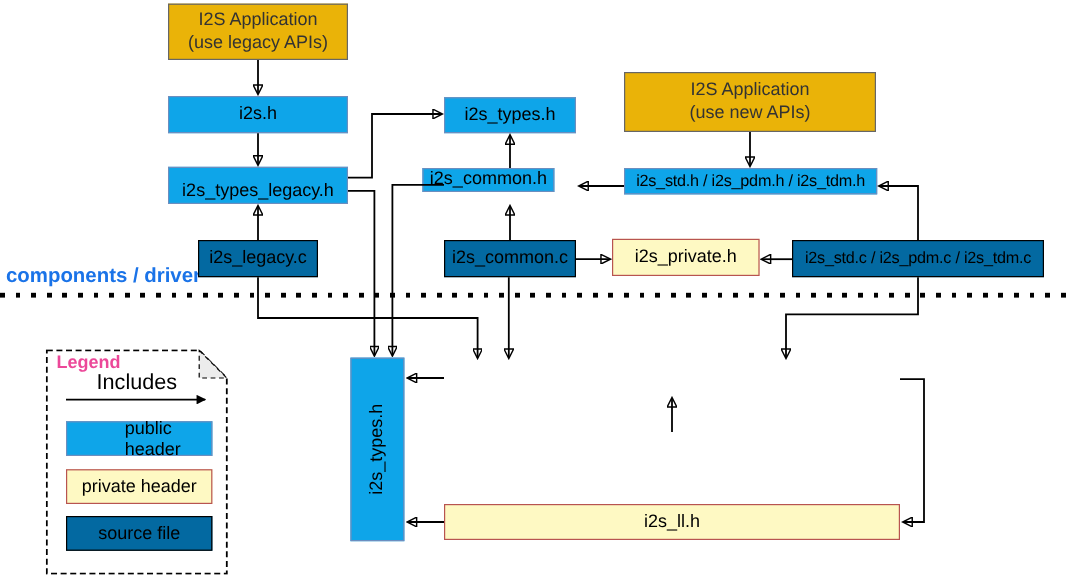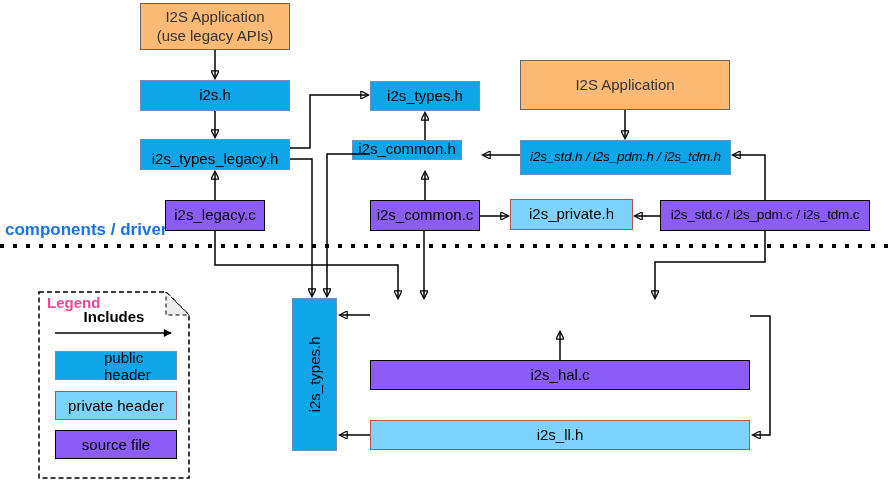--- a/index.html
+++ b/index.html
@@ -17,35 +17,35 @@
     flex-direction:column;
     align-items:center;
     justify-content:center;
     text-align:center;
     font-size:15px;
     color:#000;
     line-height:1.25;
     white-space:nowrap;
   }
   .blue { background:#0ea5e9; border:1.5px solid #6c8ebf; }
-  .red  { background:#7dd3fc; border:1.5px solid #b85450; }
-  .white{ background:#8b5cf6; border:1.5px solid #000000; }
-  .gray { background:#fdba74; border:1.5px solid #666666; color:#333333; }
+  .red  { background:#fef9c3; border:1.5px solid #b85450; }
+  .white{ background:#0369a1; border:1.5px solid #000000; }
+  .gray { background:#eab308; border:1.5px solid #666666; color:#333333; }
   .small{ font-size:13.5px; letter-spacing:-0.2px; }
 
   
   .n-app-legacy        { left:140px; top:3px;   width:150px; height:47px; }
   .n-i2s-h             { left:140px; top:80px;  width:150px; height:31px; }
   .n-i2s-types-legacy-h{ left:140px; top:139px; width:150px; height:31px;justify-content:flex-end; }
   .n-i2s-legacy-c      { left:165px; top:200px; width:100px; height:31px; }
   .n-i2s-types-h-driver{ left:370px; top:81px;  width:110px; height:30px; }
   .n-i2s-common-h      { left:352px; top:140px; width:110px; height:20px;justify-content:flex-end; }
   .n-i2s-common-c      { left:370px; top:200px; width:110px; height:31px; }
   .n-app-new           { left:520px; top:60px;  width:210px; height:50px; }
-  .n-i2s-std-h         { left:520px; top:140px; width:211px; height:35px;font-style:italic; }
+  .n-i2s-std-h         { left:520px; top:140px; width:211px; height:22px; }
   .n-i2s-private-h     { left:510px; top:199px; width:123px; height:31px; }
   .n-i2s-std-c         { left:660px; top:200px; width:210px; height:31px; }
   .n-i2s-types-h-hal   { left:292px; top:298px; width:45px;  height:153px; }
   .n-i2s-hal-h         { left:370px; top:300px; width:380px; height:30px; }
   .n-i2s-hal-c         { left:370px; top:360px; width:380px; height:30px; }
   .n-i2s-ll-h          { left:370px; top:420px; width:380px; height:30px; }
 
   .vlabel{ transform:rotate(-90deg); white-space:nowrap; }
 
   .section-label{
@@ -71,21 +71,21 @@
     left:38px; top:291px;
     width:152px; height:188px;
   }
   .legend svg{ position:absolute; left:0; top:0; }
   .legend-title{
     position:absolute; left:9px; top:3px;
     font-size:15px; font-weight:bold; color:#ec4899;
   }
   .legend-includes{
     position:absolute; left:0; top:17px; width:152px;
-    text-align:center; font-size:15px; color:#000;font-weight:bold;
+    text-align:center; font-size:18px; color:#000;
   }
   .legend-box{
     position:absolute;
     left:17px; width:122px; height:29px;
     box-sizing:border-box;
     display:flex; align-items:center; justify-content:center;
     font-size:15px;
   }
   .lg-public { top:60px;padding-left:48px; }
   .lg-private{ top:100px; }
@@ -122,36 +122,34 @@
     <div>i2s_types.h</div>
   </div>
   <div class="node blue n-i2s-common-h">
     <div>i2s_common.h</div>
   </div>
   <div class="node white n-i2s-common-c">
     <div>i2s_common.c</div>
   </div>
   <div class="node gray n-app-new">
     <div>I2S Application</div>
+    <div>(use new APIs)</div>
   </div>
   <div class="node blue small n-i2s-std-h">
     <div>i2s_std.h / i2s_pdm.h / i2s_tdm.h</div>
   </div>
   <div class="node red n-i2s-private-h">
     <div>i2s_private.h</div>
   </div>
   <div class="node white small n-i2s-std-c">
     <div>i2s_std.c / i2s_pdm.c / i2s_tdm.c</div>
   </div>
 
   <div class="node blue n-i2s-types-h-hal">
     <div class="vlabel">i2s_types.h</div>
-  </div>
-  <div class="node white n-i2s-hal-c">
-    <div>i2s_hal.c</div>
   </div>
   <div class="node red n-i2s-ll-h">
     <div>i2s_ll.h</div>
   </div>
 
   <div class="legend">
     <svg width="152" height="188" viewBox="0 0 152 188">
       <defs>
         <marker id="larrow" viewBox="0 0 10 10" refX="9" refY="5" markerWidth="10" markerHeight="8" orient="auto" markerUnits="userSpaceOnUse">
           <path d="M0,0 L10,5 L0,10 Z" fill="#000" stroke="none"></path>

